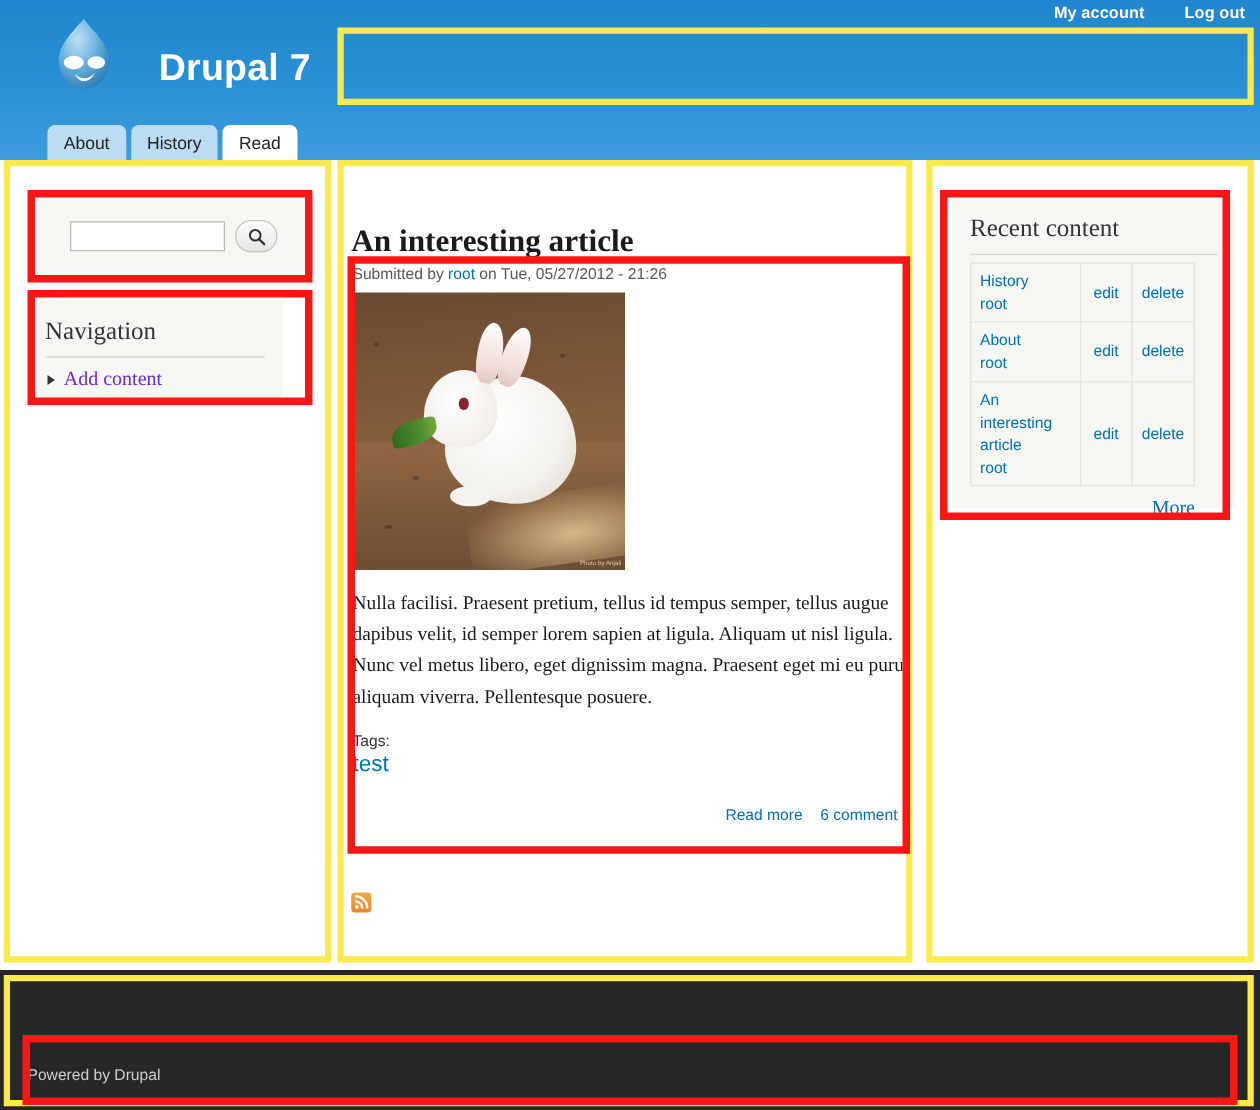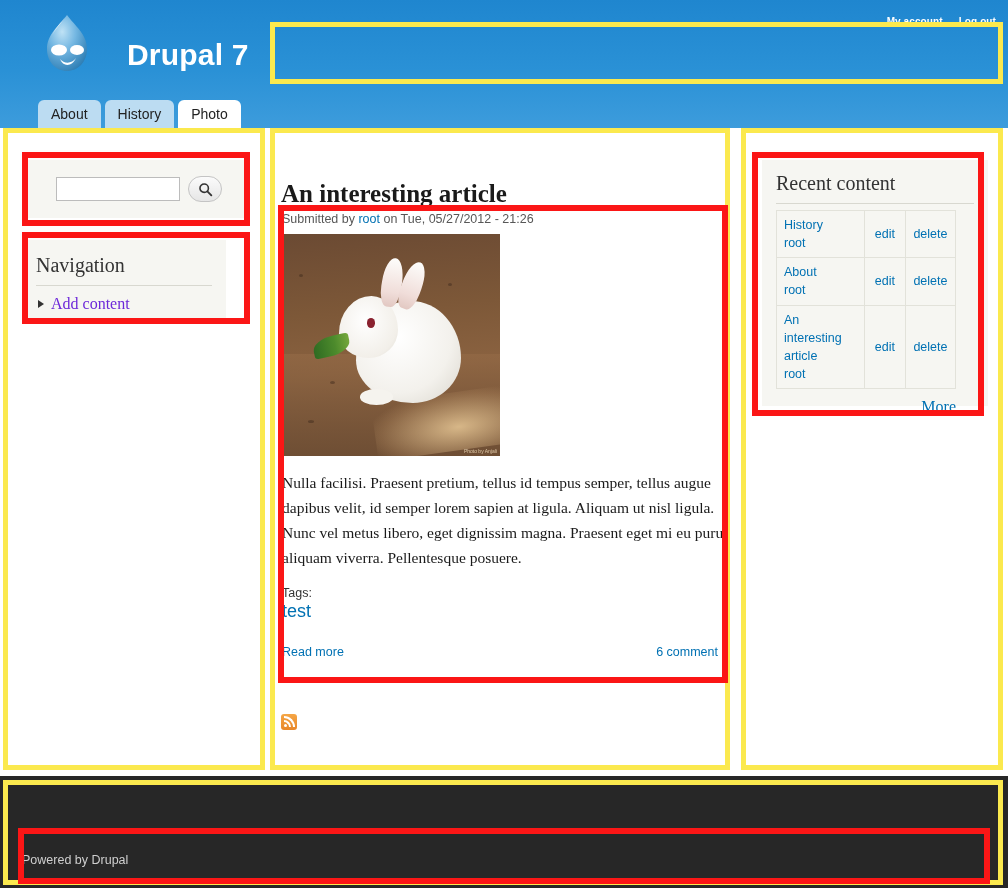--- a/index.html
+++ b/index.html
@@ -20,24 +20,24 @@
   
   #header {
     position: absolute;
     left: 0; top: 0;
     width: 1008px; height: 128px;
     background: linear-gradient(180deg, #1f86cf 0%, #2a91d6 55%, #3d9cdc 100%);
     overflow: hidden;
   }
   #user-links {
     position: absolute;
-    right: 12px; top: 16px;
+    right: 12px; top: 2px;
     display: flex;
-    gap: 16px;
-    font-size: 10px;
+    gap: 32px;
+    font-size: 13px;
   }
   #user-links a {
     color: #ffffff;
     text-decoration: none;
     font-weight: bold;
     letter-spacing: .1px;
   }
   #logo {
     position: absolute;
     left: 35px; top: 12px;
@@ -249,21 +249,21 @@
     margin-top: 16px;
     font-size: 12.5px;
     color: #333333;
   }
   #tags-list { margin-top: 1px; font-size: 18px; }
   #tags-list a { color: #0071b3; text-decoration: none; }
   #article-links {
     position: absolute;
     left: 0; right: 0; bottom: 18px;
     display: flex;
-    justify-content: space-between;
+    justify-content: flex-end;
     gap: 14px;
     padding-right: 4px;
     font-size: 12.5px;
     white-space: nowrap;
   }
   #article-links a { color: #0071b3; text-decoration: none; }
   #feed-icon {
     position: absolute;
     left: 281px; top: 714px;
     width: 16px; height: 16px;
@@ -359,21 +359,21 @@
         <ellipse cx="42" cy="38" rx="7" ry="5" fill="#ffffff"></ellipse>
         <path d="M25 47 C29 52 37 52 41 46 C37 55 28 55 25 47 Z" fill="#ffffff"></path>
       </svg>
     </div>
 
     <div id="site-name">Drupal 7</div>
 
     <div id="tabs">
       <a href="#" class="tab">About</a>
       <a href="#" class="tab">History</a>
-      <a href="#" class="tab active">Photo</a>
+      <a href="#" class="tab active">Read</a>
     </div>
   </div>
 
   <div class="col" id="col-left"></div>
 
   <div id="search-block">
     <input id="search-input" type="text" placeholder="" style="">
     <button id="search-button">
       <svg width="15" height="15" viewBox="0 0 16 16" aria-hidden="true">
         <circle cx="6.6" cy="6.6" r="4.5" fill="none" stroke="#333" stroke-width="1.7"></circle>

